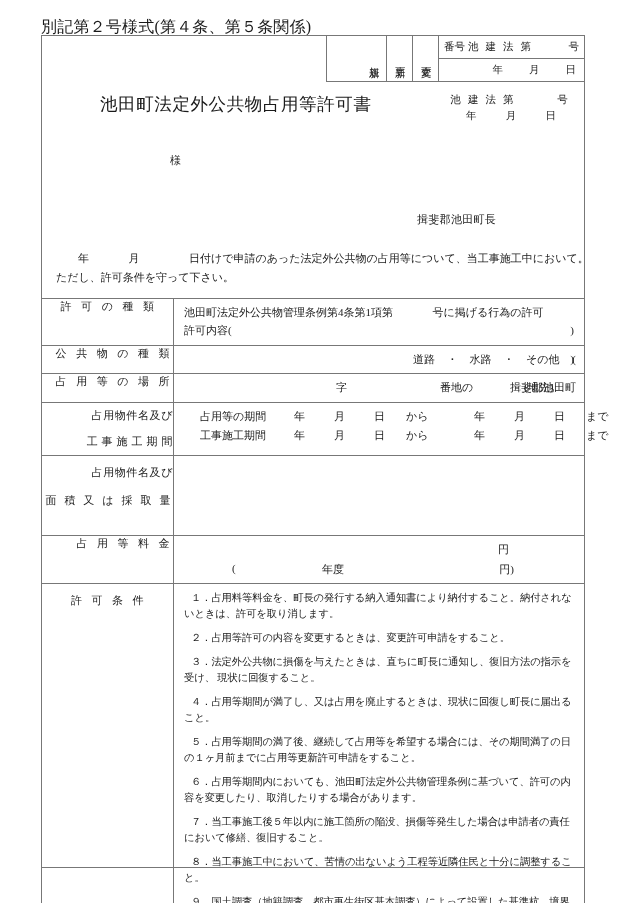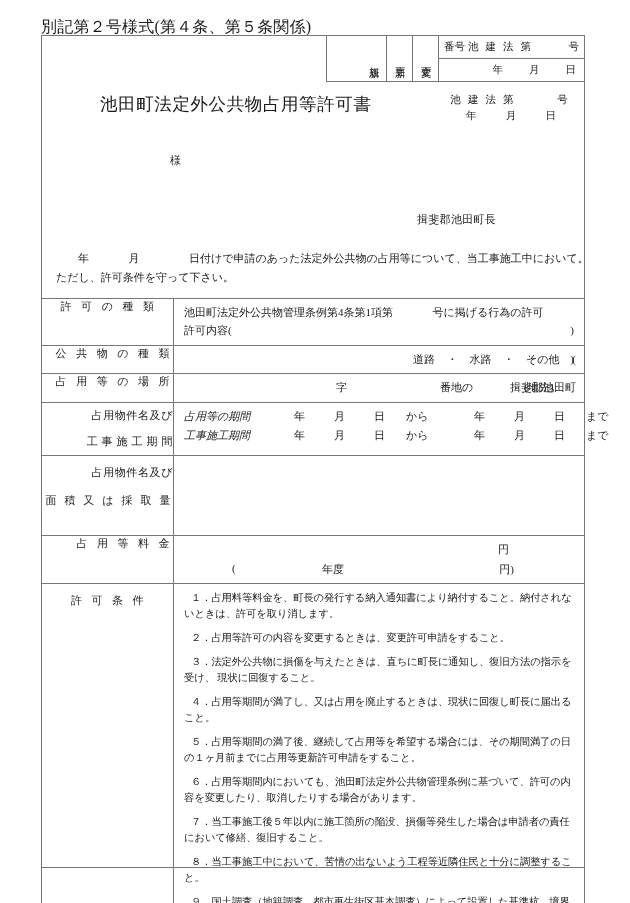--- a/index.html
+++ b/index.html
@@ -210,21 +210,21 @@
   .type-line .paren-close { position: absolute; right: 2px; }
 
   
   .place-line { position: relative; white-space: nowrap; }
   .place-line .p-aza { position: absolute; left: 152px; }
   .place-line .p-ban { position: absolute; left: 256px; }
   .place-line .p-chi { position: absolute; left: 340px; }
 
   
   .period-line { position: relative; white-space: nowrap; height: 19px; }
-  .period-line .pl-name { position: absolute; left: 0; font-style: italic; }
+  .period-line .pl-name { position: absolute; left: 16px; }
   .period-line .pl-y1 { position: absolute; left: 110px; }
   .period-line .pl-m1 { position: absolute; left: 150px; }
   .period-line .pl-d1 { position: absolute; left: 190px; }
   .period-line .pl-from { position: absolute; left: 222px; }
   .period-line .pl-y2 { position: absolute; left: 290px; }
   .period-line .pl-m2 { position: absolute; left: 330px; }
   .period-line .pl-d2 { position: absolute; left: 370px; }
   .period-line .pl-to { position: absolute; left: 402px; }
 
   

